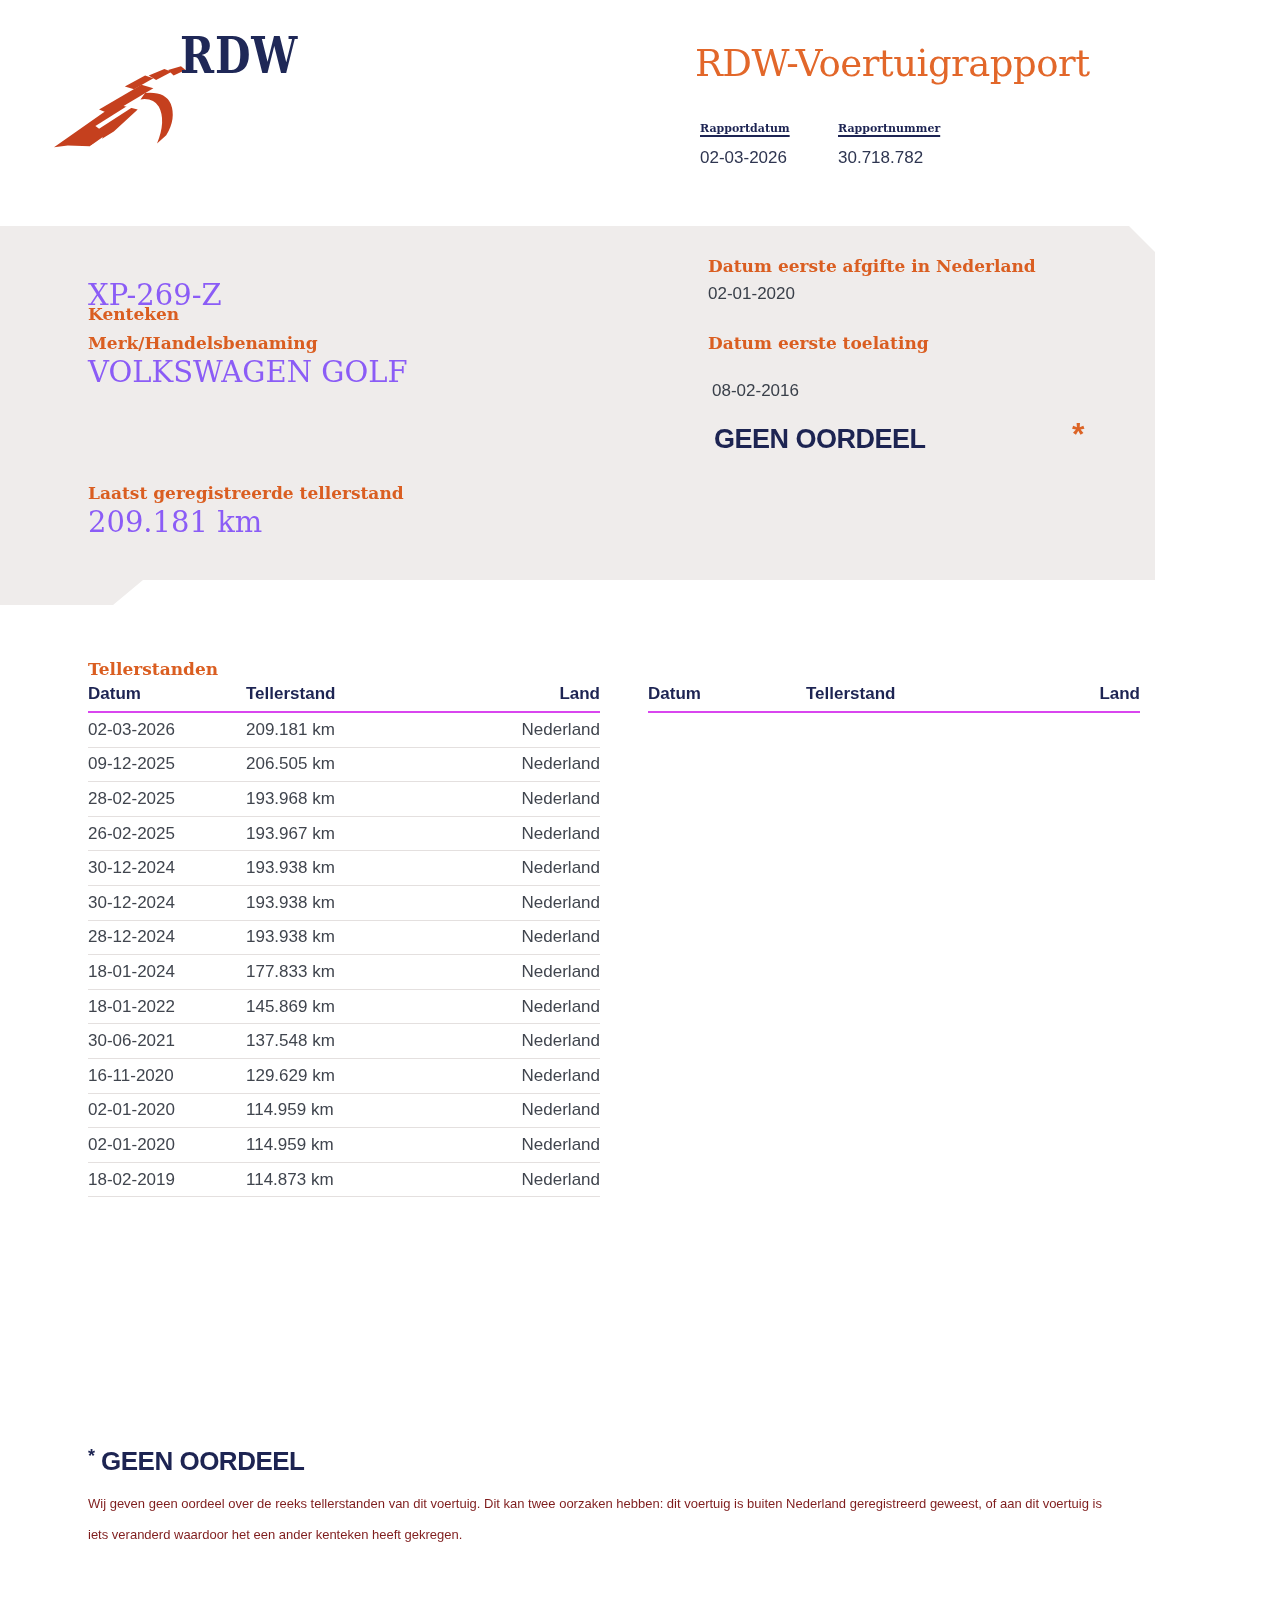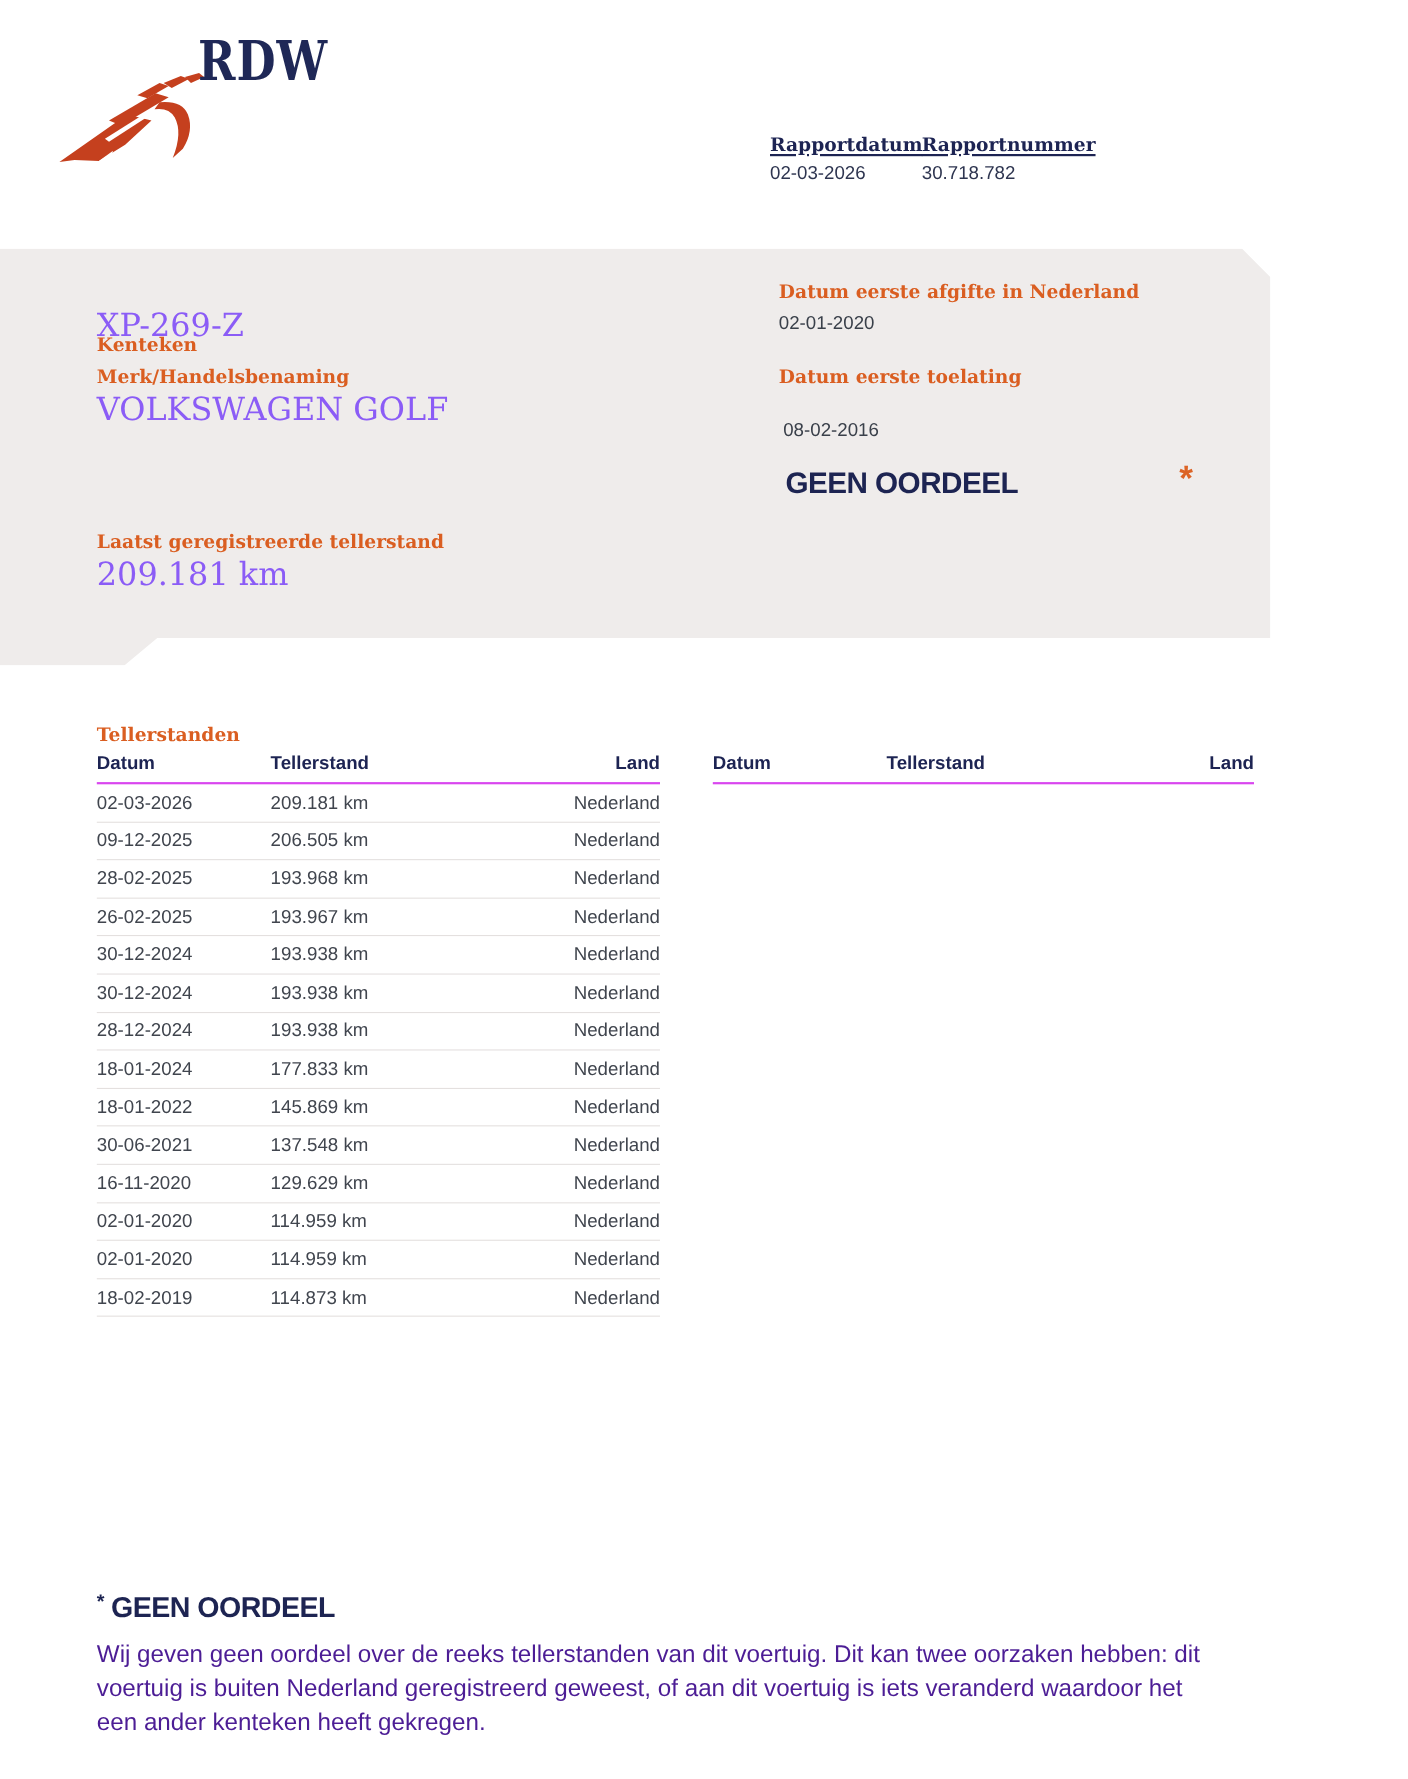--- a/index.html
+++ b/index.html
@@ -7,21 +7,21 @@
         font-family:"Liberation Sans",sans-serif;}
 
   
   #logo-bird{position:absolute;left:44px;top:58px;width:158px;height:92px;}
   #logo-text{position:absolute;left:180px;top:26px;font-family:"DejaVu Serif",serif;
              font-size:50px;font-weight:600;color:#1F2857;letter-spacing:1px;
              transform:scaleX(.82);transform-origin:left top;}
   #report-title{position:absolute;left:695px;top:42px;font-family:"DejaVu Serif",serif;
                 font-size:37px;color:#E2672A;letter-spacing:-0.5px;}
   .meta-label{position:absolute;top:122px;font-family:"DejaVu Serif",serif;font-weight:bold;
-              font-size:17px;color:#1D2453;text-decoration:underline;
+              font-size:11px;color:#1D2453;text-decoration:underline;
               text-decoration-thickness:2px;text-underline-offset:3px;}
   .meta-value{position:absolute;top:148px;font-size:17px;color:#2E3550;}
 
   
   #vehicle-panel{position:absolute;left:0;top:226px;width:1155px;height:379px;background:#EFECEB;
      clip-path:polygon(0 0,1129px 0,1155px 26px,1155px 354px,143px 354px,113px 379px,0 379px);}
   .p-label{position:absolute;font-family:"DejaVu Serif",serif;font-weight:bold;
            font-size:17px;color:#DA5E21;}
   .p-value-serif{position:absolute;font-family:"DejaVu Serif",serif;font-size:29px;color:#8b5cf6;}
   .p-value-sans{position:absolute;font-size:17px;color:#3A404A;}
@@ -40,22 +40,22 @@
   .t-row{display:flex;height:34.6px;align-items:center;border-bottom:1px solid #E4E0DF;
          font-size:17px;color:#40454E;box-sizing:border-box;}
   .c-date{width:158px;text-align:left;}
   .c-val{flex:1;text-align:left;}
   .c-land{width:130px;text-align:right;}
 
   
   #footnote-heading{position:absolute;left:88px;top:1446px;color:#1D2452;}
   #footnote-marker{font-size:18px;font-weight:bold;vertical-align:8px;}
   #footnote-title{font-size:26px;font-weight:bold;letter-spacing:-0.5px;margin-left:6px;}
-  #footnote-text{position:absolute;left:88px;top:1488px;width:1015px;font-size:22px;
-                 line-height:31px;color:#4c1d95;}
+  #footnote-text{position:absolute;left:88px;top:1488px;width:1015px;font-size:13px;
+                 line-height:31px;color:#7f1d1d;}
 </style>
 </head>
 <body>
 
 <div id="page">
 
   <svg id="logo-bird" viewBox="0 0 160 100" xmlns="http://www.w3.org/2000/svg">
     <g fill="#C5401E">
       <path d="M5,97 L72,50 L96,56 L70,80 L44,96 L20,95 Z"></path>
       <path d="M54,56 L100,29 L113,33 L66,61 Z"></path>
@@ -64,20 +64,21 @@
       <path d="M129,13 L143,9 L148,13 L135,19 Z"></path>
       <path d="M104,38 Q126,36 132,50 Q138,66 127,84 L117,93 Q127,68 119,53 Q113,43 99,45 Z"></path>
     </g>
     <g fill="#FFFFFF">
       <path d="M50,74 L88,50 L91,53 L54,77 Z"></path>
       <path d="M44,96 L58,86 L54,99 Z"></path>
     </g>
   </svg>
   <div id="logo-text">RDW</div>
 
+  <div id="report-title">RDW-Voertuigrapport</div>
 
   <div class="meta-label" style="left:700px;">Rapportdatum</div>
   <div class="meta-label" style="left:838px;">Rapportnummer</div>
   <div class="meta-value" style="left:700px;">02-03-2026</div>
   <div class="meta-value" style="left:838px;">30.718.782</div>
 
   <div id="vehicle-panel">
     <div class="p-label" style="left:88px;top:30px;margin-top:48px;">Kenteken</div>
     <div class="p-value-serif" style="left:88px;top:52px;">XP-269-Z</div>
 

